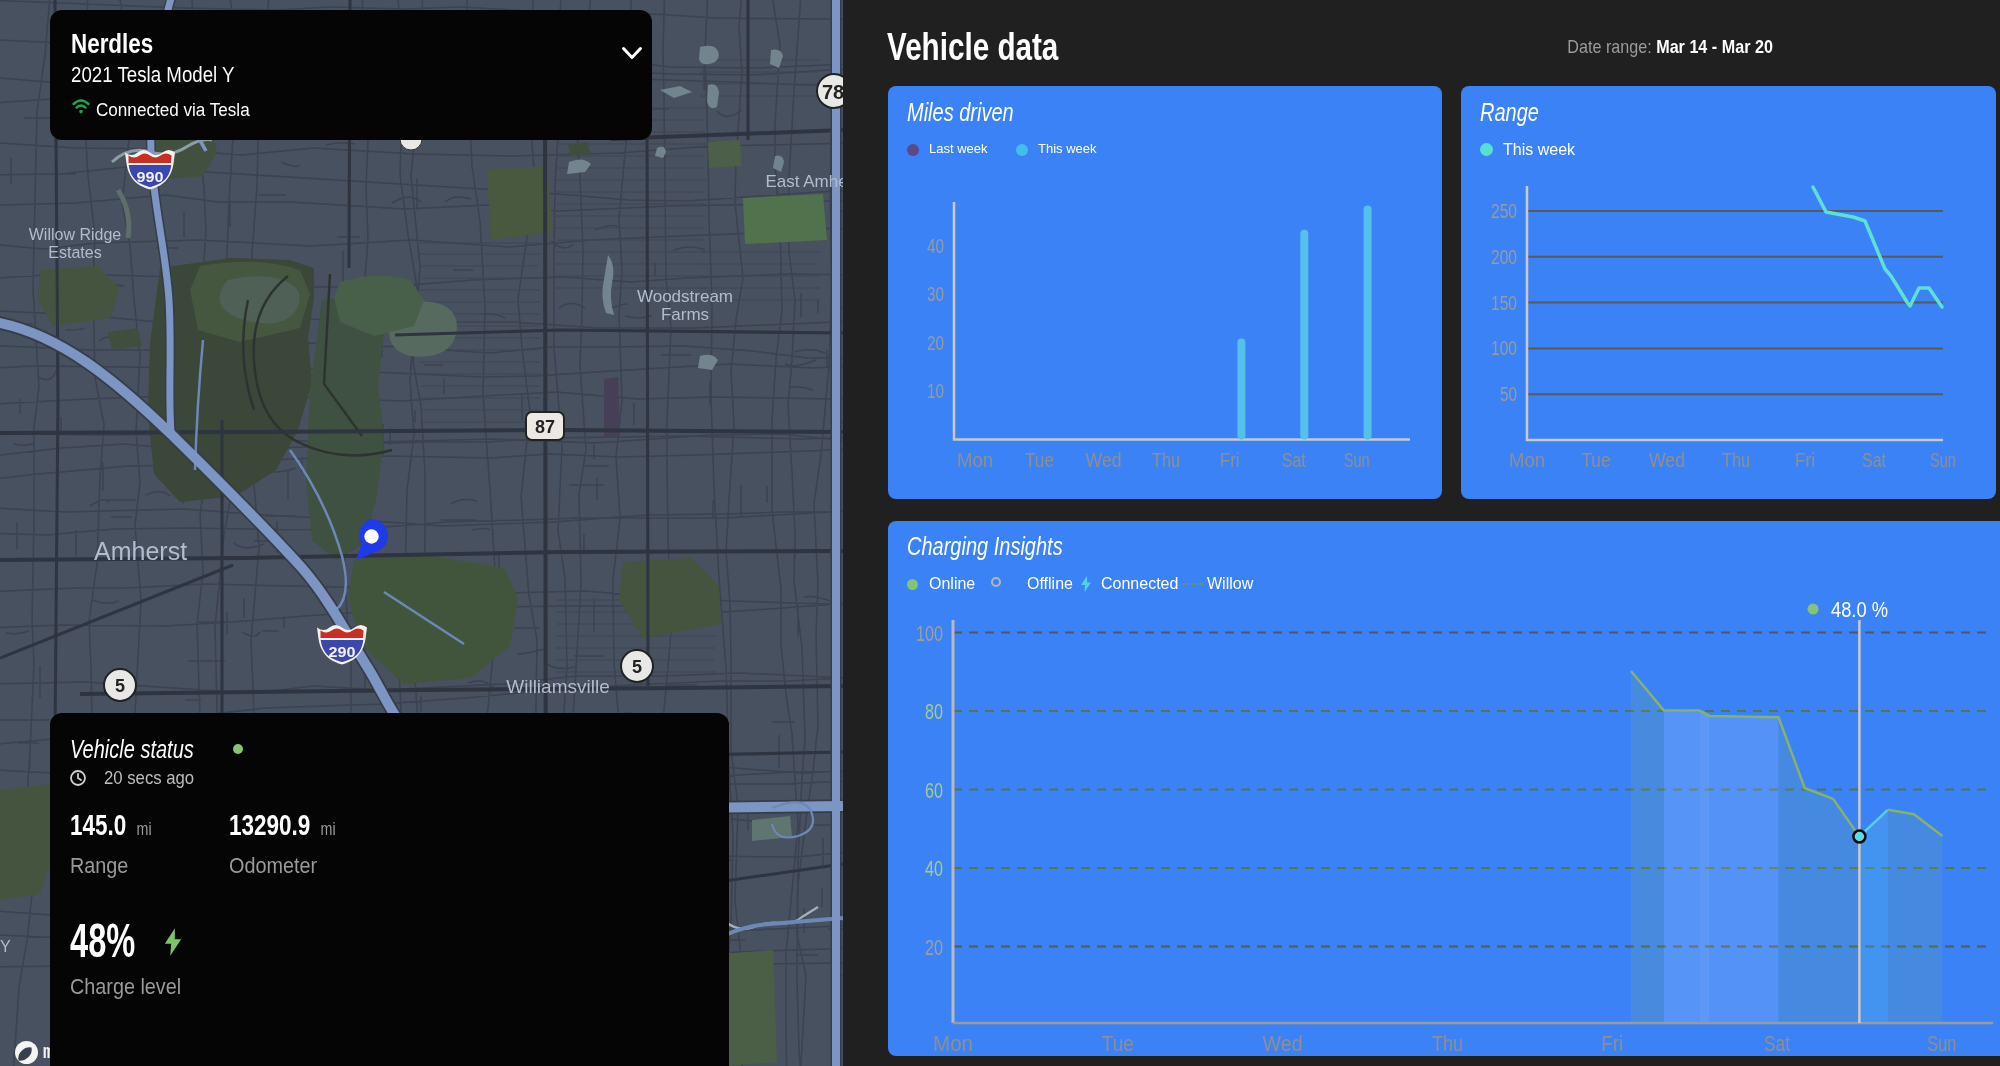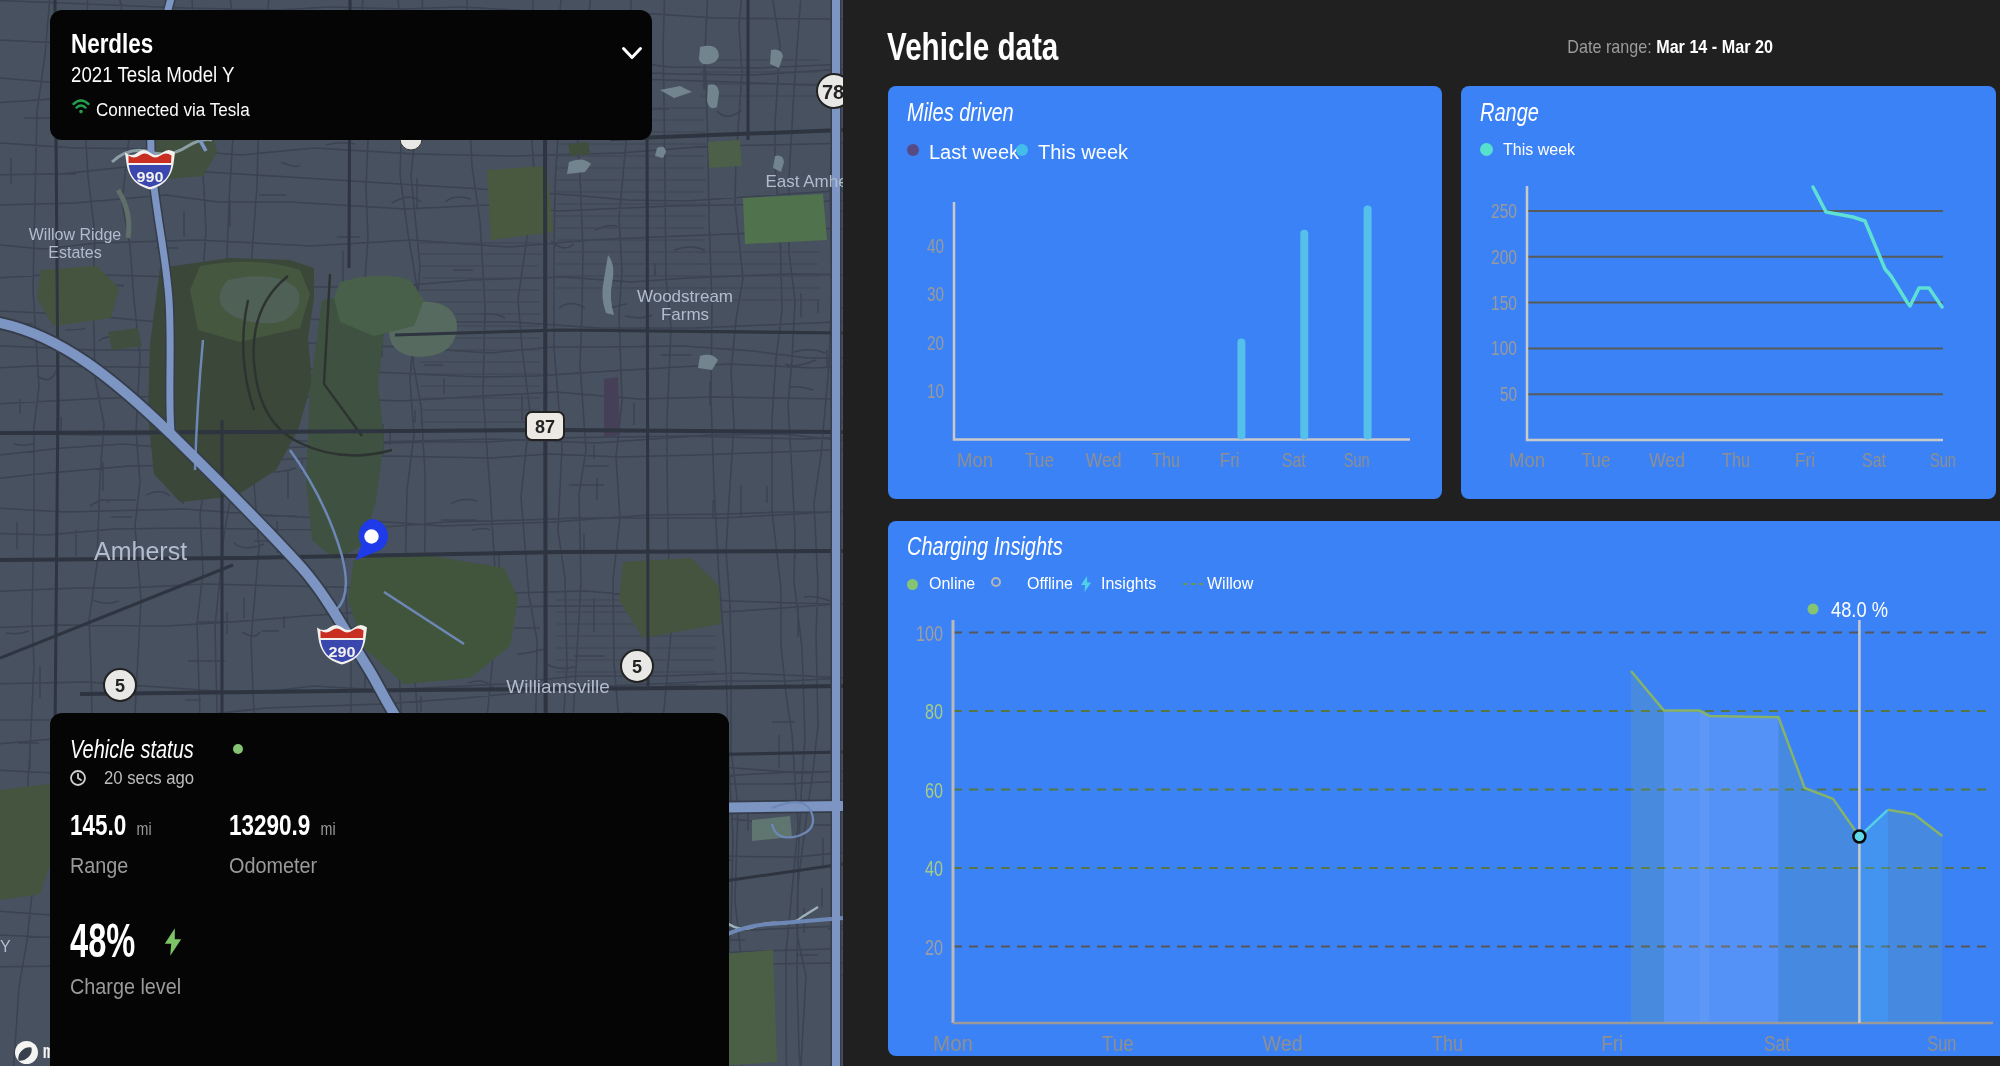--- a/index.html
+++ b/index.html
@@ -192,21 +192,21 @@
     <path d="M13 0 L2 17 h7 L8 30 L20 12 h-7 z" fill="#7cc465"></path>
   </svg>
   <div style="position:absolute; left:20px; top:261px; font-size:22px; color:#9a9a9a; transform:scaleX(0.9); transform-origin:left;">Charge level</div>
 </div>
 </div>
 <div id="panel">
   <div style="position:absolute; left:36px; top:26px; font-size:38px; font-weight:bold; color:#fff; transform:scaleX(0.78); transform-origin:left;">Vehicle data</div>
   <div style="position:absolute; right:13px; top:36px; font-size:19px; color:#9b9b9b; transform:scaleX(0.85); transform-origin:right;">Date range: <span style="color:#fff; font-weight:bold;">Mar 14 - Mar 20</span></div>
 <div class="card" style="left:37px; top:86px; width:554px; height:413px; overflow:hidden;">
   <div style="position:absolute; left:19px; top:12px; font-size:25px; font-style:italic; font-weight:500; color:#fff; transform:scaleX(0.8); transform-origin:left;">Miles driven</div>
-  <div style="position:absolute; left:0; top:0; width:547px; height:80px; font-size:20px; color:#fff;">
+  <div style="position:absolute; left:0; top:0; width:547px; height:80px; font-size:13px; color:#fff;">
     <span style="position:absolute; left:19px; top:58px; width:12px; height:12px; border-radius:50%; background:#584a85;"></span>
     <span style="position:absolute; left:41px; top:55px;">Last week</span>
     <span style="position:absolute; left:128px; top:58px; width:12px; height:12px; border-radius:50%; background:#43bdea;"></span>
     <span style="position:absolute; left:150px; top:55px;">This week</span>
   </div>
   <svg style="position:absolute;left:0;top:0;" width="547" height="404" viewBox="0 0 547 404">
 <path d="M66 116 V353.5 H522" fill="none" stroke="#c9c9c9" stroke-width="2.5"></path>
 <text x="56" y="312" font-size="20" fill="#9a9a9a" text-anchor="end" textLength="17" lengthAdjust="spacingAndGlyphs">10</text>
 <text x="56" y="263.5" font-size="20" fill="#9a9a9a" text-anchor="end" textLength="17" lengthAdjust="spacingAndGlyphs">20</text>
 <text x="56" y="215" font-size="20" fill="#9a9a9a" text-anchor="end" textLength="17" lengthAdjust="spacingAndGlyphs">30</text>
@@ -254,21 +254,21 @@
 <div class="card" style="left:37px; top:521px; width:1151px; height:535px; overflow:hidden;">
   <div style="position:absolute; left:19px; top:11px; font-size:25px; font-style:italic; font-weight:500; color:#fff; transform:scaleX(0.8); transform-origin:left;">Charging Insights</div>
   <div style="position:absolute; left:0; top:0; width:1151px; height:80px; font-size:16px; color:#fff;">
     <span style="position:absolute; left:19px; top:58px; width:11px; height:11px; border-radius:50%; background:#84c472;"></span>
     <span style="position:absolute; left:41px; top:54px;">Online</span>
     <span style="position:absolute; left:103px; top:56px; width:10px; height:10px; border-radius:50%; border:2px solid #b5b5b5;"></span>
     <span style="position:absolute; left:127px; top:54px;margin-left:12px;">Offline</span>
     <svg style="position:absolute; left:192px; top:55px;" width="12" height="16" viewBox="0 0 12 16">
           <path d="M7 0 L1 9 h4 L4.6 16 L11 6.6 H7.2 z" fill="#4fd2e8"></path>
         </svg>
-    <span style="position:absolute; left:213px; top:54px;">Insights</span>
+    <span style="position:absolute; left:213px; top:54px;">Connected</span>
     <svg style="position:absolute; left:295px; top:61px;" width="20" height="4" viewBox="0 0 20 4">
           <path d="M0 2 H20" stroke="#6f9457" stroke-width="2" stroke-dasharray="4.5 3.5"></path>
         </svg>
     <span style="position:absolute; left:319px; top:54px;">Willow</span>
   </div>
   <svg style="position:absolute;left:0;top:0;" width="1151" height="535" viewBox="0 0 1151 535">
 <defs>
           <clipPath id="areaclip">
             <path d="M743,502 L743,150 L776,189.6 L811.8,189.6 L821.4,194.9 L890.5,196.2 L916.7,267 L945.1,277.9 L971.4,315.5 L999.8,288.8 L1026,293.2 L1054.4,315.1 L1054.4,502 Z"></path>
           </clipPath>

